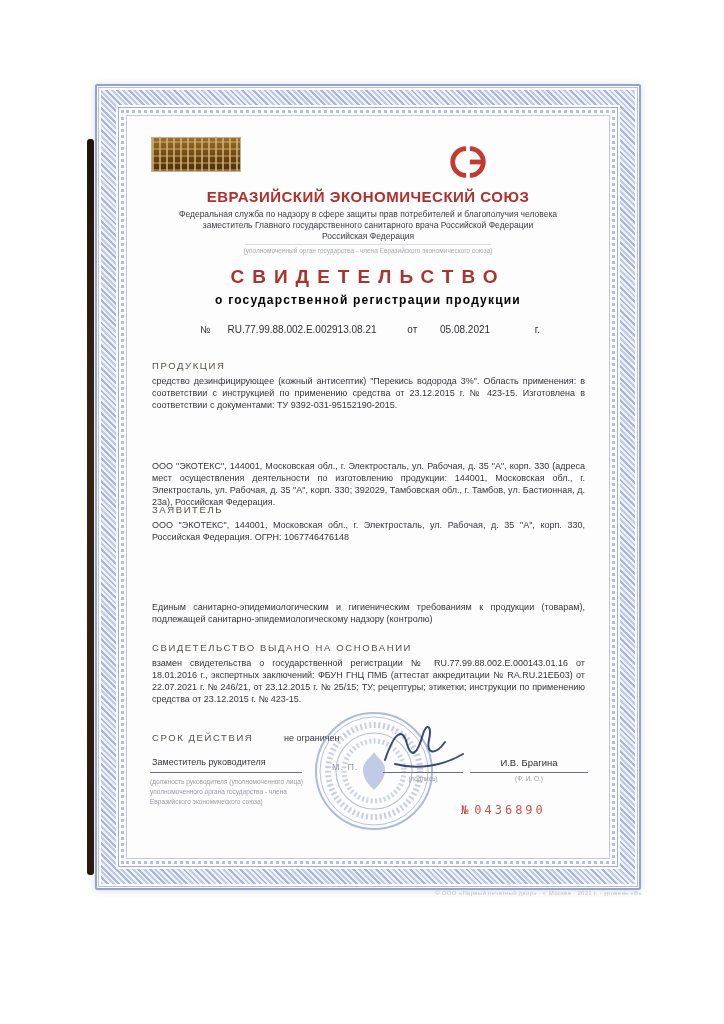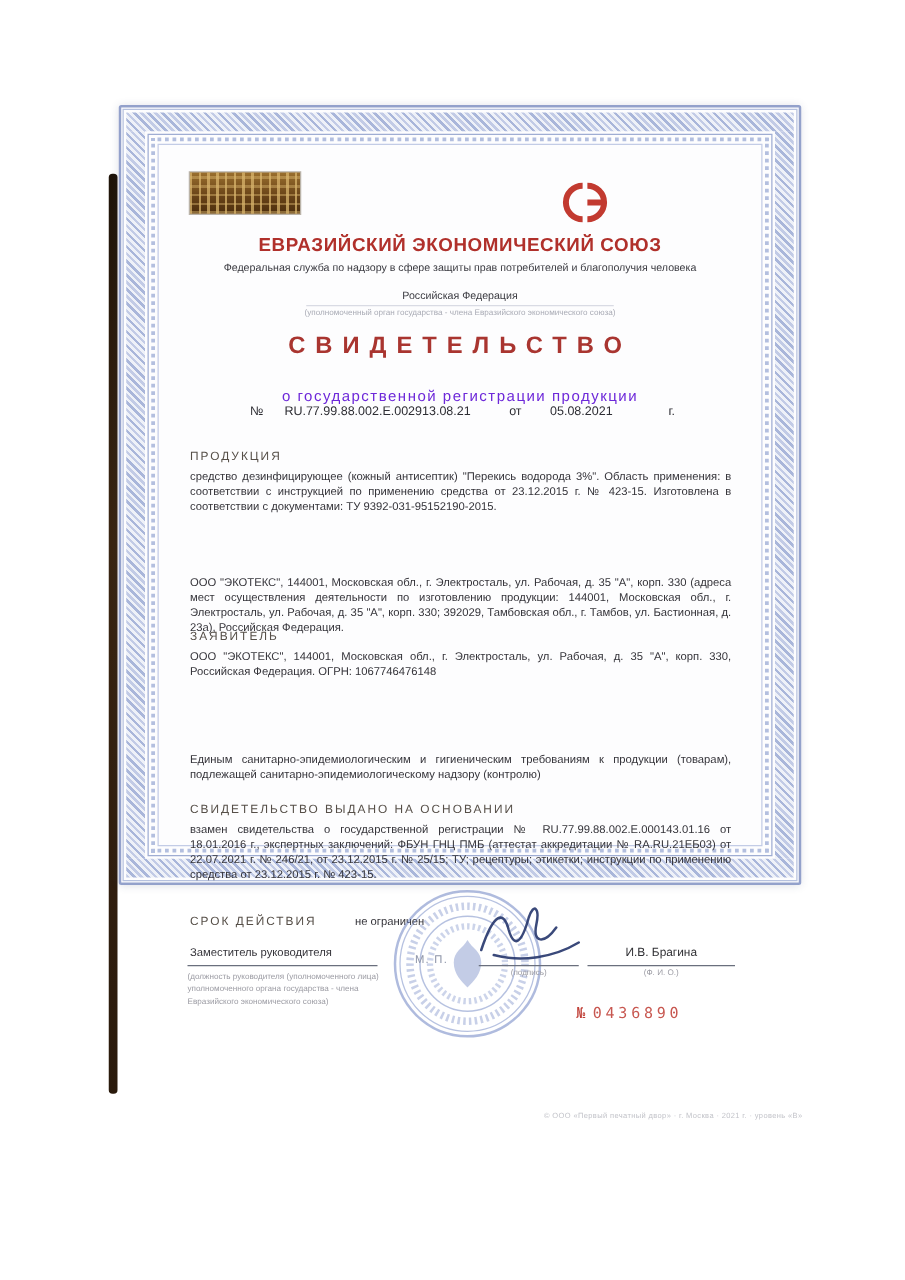--- a/index.html
+++ b/index.html
@@ -6,21 +6,21 @@
   html,body{width:724px;height:1024px}
   body{position:relative;background:#ffffff;font-family:"Liberation Sans",sans-serif;overflow:hidden}
 
   .page{position:absolute;inset:0;background:#fff}
 
   
   .scan-strip{position:absolute;left:87px;top:139px;width:7px;height:736px;
     background:linear-gradient(180deg,#1f1409,#3a2512 40%,#2a1a0c);border-radius:3px}
 
   
-  .cert{position:absolute;left:95px;top:84px;width:546px;height:624px;background:#fdfdfe;
+  .cert{position:absolute;left:95px;top:84px;width:546px;height:806px;background:#fdfdfe;
     box-shadow:0 1px 7px rgba(50,60,100,.18)}
 
   
   .bo1{position:absolute;inset:0;border:2px solid #93a1cb;border-radius:2px}
   .bo2{position:absolute;inset:3px;border:1px solid #b6c1de}
   .band{position:absolute;inset:6px;border:15px solid #c2cbe6;
     border-image:repeating-linear-gradient(45deg,#c2cbe6 0 2px,#eef1f8 2px 4px,#a9b6da 4px 6px,#eef1f8 6px 8px) 15}
   .bo3{position:absolute;inset:23px;border:1px solid #9fadd3}
   .bo4{position:absolute;inset:26px;border:3px dotted #b3bfdf}
   .bo5{position:absolute;inset:31px;border:1px solid #c3cce6}
@@ -38,21 +38,21 @@
   .eaeu-logo{position:absolute;left:352px;top:58px;width:42px;height:40px}
 
   .center{left:0;width:100%;text-align:center;position:absolute}
   .union-name{top:104px;font-size:15px;font-weight:bold;color:#b0302b;letter-spacing:.5px}
   .auth{font-size:8.5px;color:#3a3a40}
   .auth1{top:125px}.auth2{top:136px}.auth3{top:147px}
   .note-line{position:absolute;left:150px;top:160px;width:246px;border-top:1px solid #d9dbe4}
   .auth-note{top:163px;font-size:6.5px;color:#a9abb5}
 
   .title-main{top:182px;font-size:19px;font-weight:bold;color:#a93530;letter-spacing:8px;padding-left:0}
-  .title-sub{top:226px;font-size:12px;font-weight:normal;color:#6d28d9;letter-spacing:1.2px}
+  .title-sub{top:209px;font-size:12px;font-weight:bold;color:#000000;letter-spacing:1.2px}
 
   .numline{position:absolute;left:105px;top:240px;font-size:10px;color:#2e2e34;white-space:nowrap}
   .numline .g1{margin-left:14px}.numline .g2{margin-left:28px}
   .numline .g3{margin-left:20px}.numline .g4{margin-left:42px}
 
   .sec-h{position:absolute;left:57px;width:433px;font-size:9.5px;letter-spacing:1.6px;color:#564f48}
   .sec-b{position:absolute;left:57px;width:433px;font-size:9px;line-height:1.35;color:#35343a;text-align:justify}
   .h0{top:276px}.bd0{top:291px}
   .h1{top:361px}.bd1{top:376px}
   .h2{top:420px}.bd2{top:435px}
@@ -106,20 +106,21 @@
           <g fill="none" stroke="#c23a30" stroke-width="5">
             <path d="M20 6 A 14 14 0 1 0 20 34"></path>
             <path d="M24 6 A 14 14 0 1 1 24 34"></path>
             <line x1="24" y1="20" x2="37" y2="20"></line>
           </g>
         </svg>
       </div>
 
       <div class="center union-name">ЕВРАЗИЙСКИЙ ЭКОНОМИЧЕСКИЙ СОЮЗ</div>
       <div class="center auth auth1">Федеральная служба по надзору в сфере защиты прав потребителей и благополучия человека</div>
+      <div class="center auth auth2">заместитель Главного государственного санитарного врача Российской Федерации</div>
       <div class="center auth auth3">Российская Федерация</div>
       <div class="note-line"></div>
       <div class="center auth-note">(уполномоченный орган государства - члена Евразийского экономического союза)</div>
 
       <div class="center title-main">СВИДЕТЕЛЬСТВО</div>
       <div class="center title-sub">о государственной регистрации продукции</div>
 
       <div class="numline">
         <span>№</span>
         <span class="g1">RU.77.99.88.002.E.002913.08.21</span>

